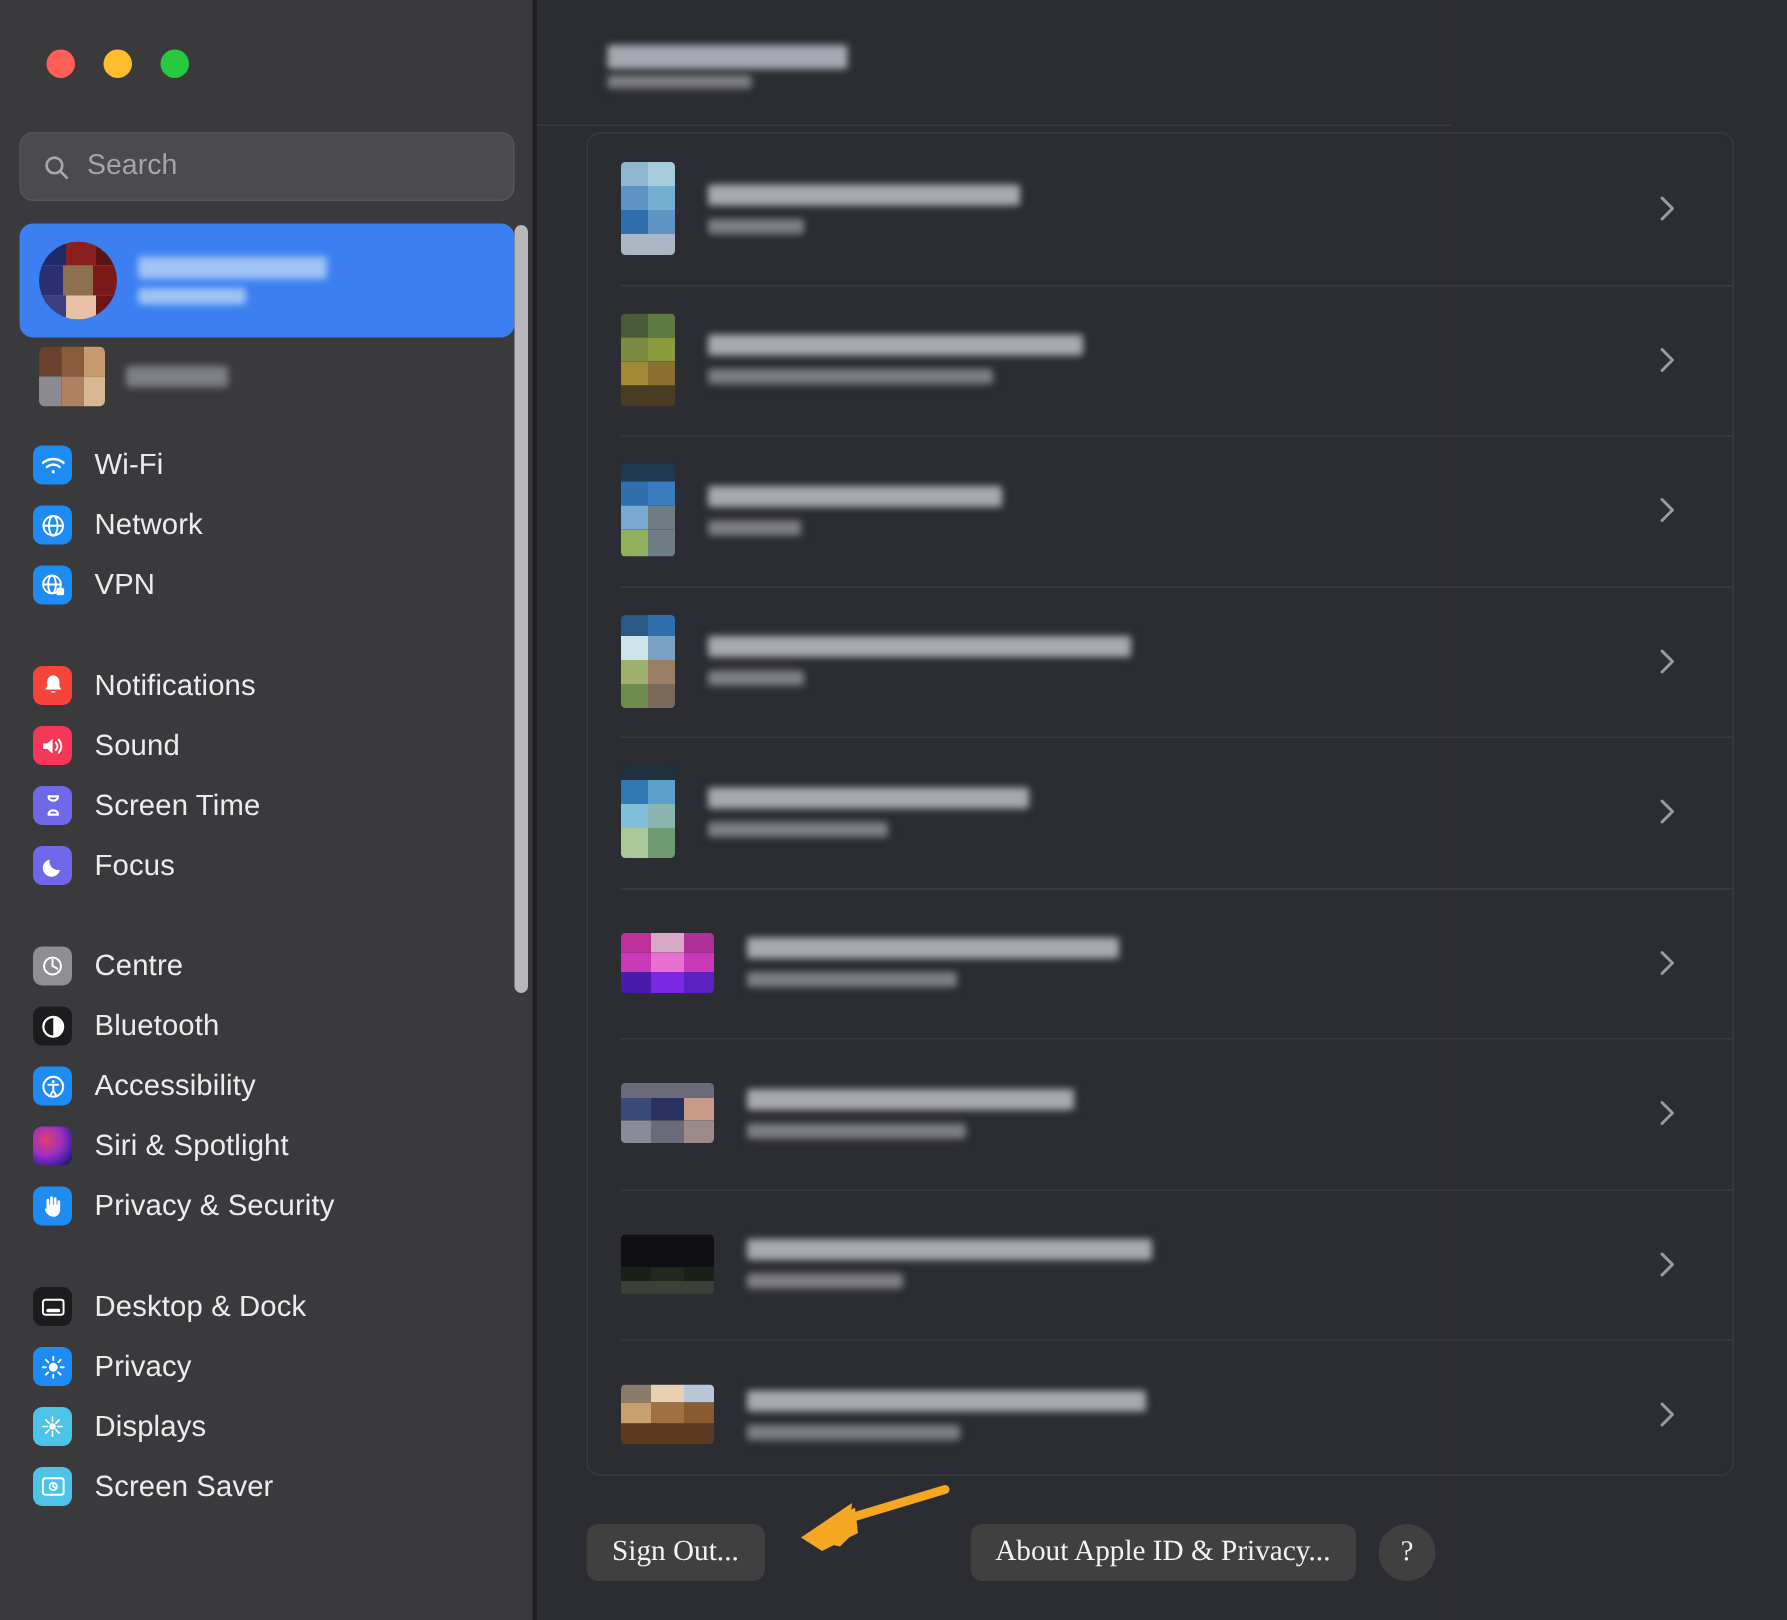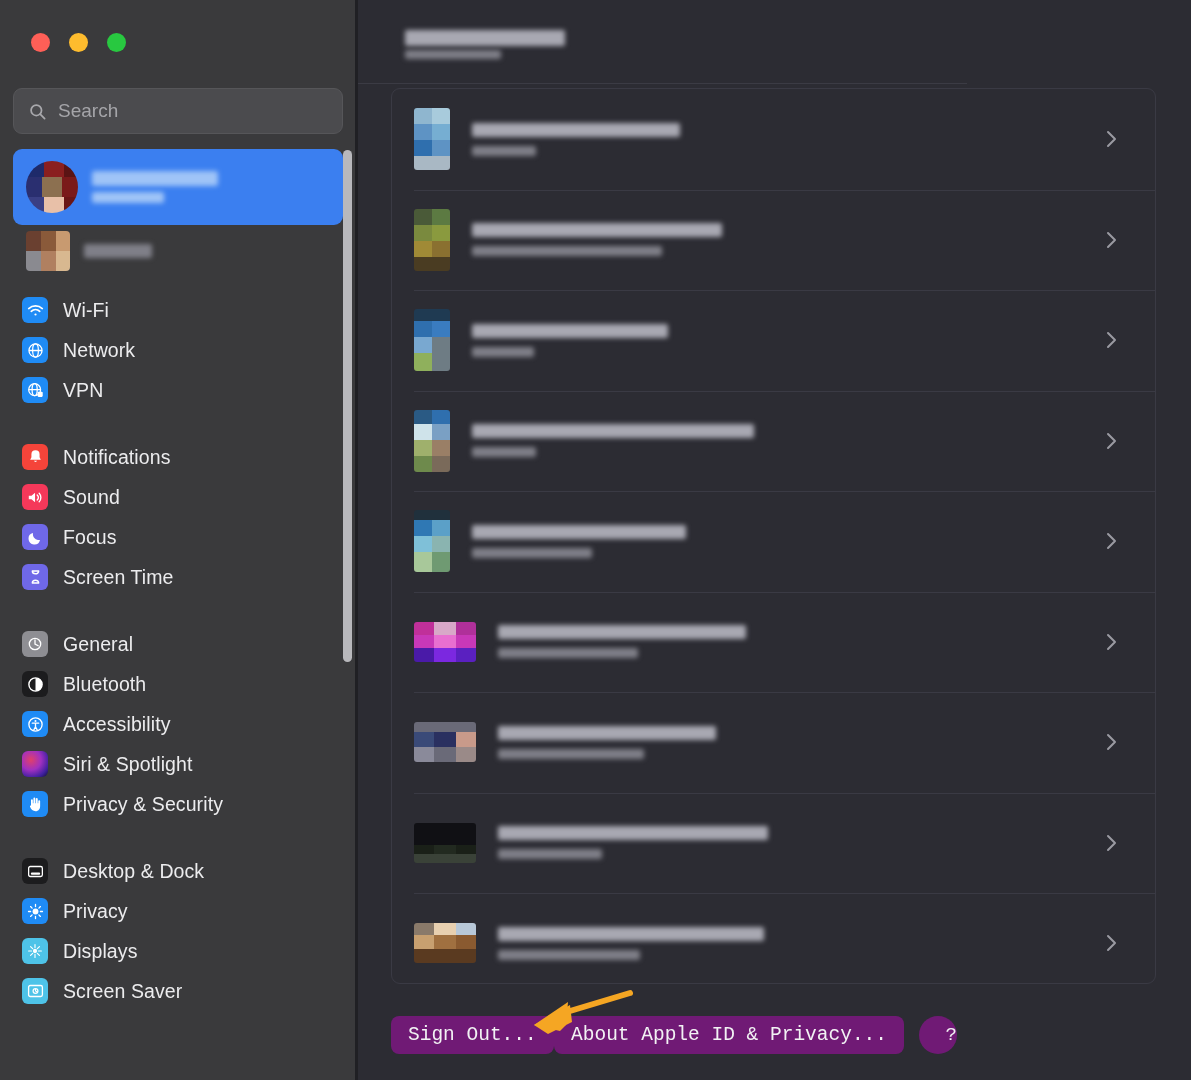--- a/index.html
+++ b/index.html
@@ -122,27 +122,27 @@
   .thumb.landscape { width: 62px; height: 40px; }
   .dev-text { display: flex; flex-direction: column; gap: 9px; flex: 1 1 auto; min-width: 0; }
   .chev { flex: 0 0 44px; display: flex; align-items: center; justify-content: center; margin-right: 22px; }
 
   
   .bottom-bar {
     position: absolute; left: 0; right: 0; bottom: 0; height: 96px;
   }
   .btn {
     position: absolute;
-    background: #701a75;
+    background: #404040;
     color: #f2f2f4;
     border: none; border-radius: 8px;
     font-size: 19.5px;
-    font-family: Liberation Mono, monospace;
+    font-family: Liberation Serif, serif;
     padding: 0 17px; height: 38px;
-    cursor: default; white-space: nowrap; text-align: right;
+    cursor: default; white-space: nowrap;
   }
   .btn-signout { left: 33px; bottom: 26px; }
   .btn-about { right: 63px; bottom: 26px; }
   .btn-help {
     right: 10px; bottom: 26px;
     width: 38px; height: 38px; padding: 0;
     border-radius: 50%; font-size: 19px;
   }
 
   .arrow-svg { position: absolute; left: 0; top: 0; pointer-events: none; }
@@ -249,45 +249,45 @@
           <span class="nav-ico" style="background:#f5385a;">
             <svg width="17" height="15" viewBox="0 0 19 16" fill="none">
               <path d="M2 6h3l4-3.4v10.8L5 10H2z" fill="#fff"></path>
               <path d="M11.4 5.2a4 4 0 0 1 0 5.6M13.6 3.2a7 7 0 0 1 0 9.6" stroke="#fff" stroke-width="1.5" stroke-linecap="round"></path>
             </svg>
           </span>
           <span class="nav-label">Sound</span>
         </div>
         <div class="nav-item">
           <span class="nav-ico" style="background:#6f68e8;">
+            <svg width="13" height="16" viewBox="0 0 14 17" fill="none" stroke="#fff" stroke-width="1.6" stroke-linejoin="round">
+              <path d="M3 2h8M3 15h8M3.6 2c0 4 6.8 4 6.8 0M3.6 15c0-4 6.8-4 6.8 0"></path>
+            </svg>
+          </span>
+          <span class="nav-label">Screen Time</span>
+        </div>
+        <div class="nav-item">
+          <span class="nav-ico" style="background:#6f68e8;">
             <svg width="15" height="15" viewBox="0 0 16 16" fill="#fff">
               <path d="M12.8 10.6A6.2 6.2 0 0 1 5.4 3.2 6.2 6.2 0 1 0 12.8 10.6z"></path>
             </svg>
           </span>
           <span class="nav-label">Focus</span>
-        </div>
-        <div class="nav-item">
-          <span class="nav-ico" style="background:#6f68e8;">
-            <svg width="13" height="16" viewBox="0 0 14 17" fill="none" stroke="#fff" stroke-width="1.6" stroke-linejoin="round">
-              <path d="M3 2h8M3 15h8M3.6 2c0 4 6.8 4 6.8 0M3.6 15c0-4 6.8-4 6.8 0"></path>
-            </svg>
-          </span>
-          <span class="nav-label">Screen Time</span>
         </div>
       </div>
 
       <div class="nav-group">
         <div class="nav-item">
           <span class="nav-ico" style="background:#8e8e93;">
             <svg width="16" height="16" viewBox="0 0 18 18" fill="none" stroke="#fff" stroke-width="1.5">
               <circle cx="9" cy="9" r="6.4"></circle>
               <path d="M9 4.4 L9 9 L12.6 11" stroke-linecap="round"></path>
             </svg>
           </span>
-          <span class="nav-label">General</span>
+          <span class="nav-label">Centre</span>
         </div>
         <div class="nav-item">
           <span class="nav-ico" style="background:#1c1c1e;">
             <svg width="17" height="17" viewBox="0 0 18 18">
               <circle cx="9" cy="9" r="7" fill="none" stroke="#fff" stroke-width="1.5"></circle>
               <path d="M9 2a7 7 0 0 1 0 14z" fill="#fff"></path>
             </svg>
           </span>
           <span class="nav-label">Bluetooth</span>
         </div>

